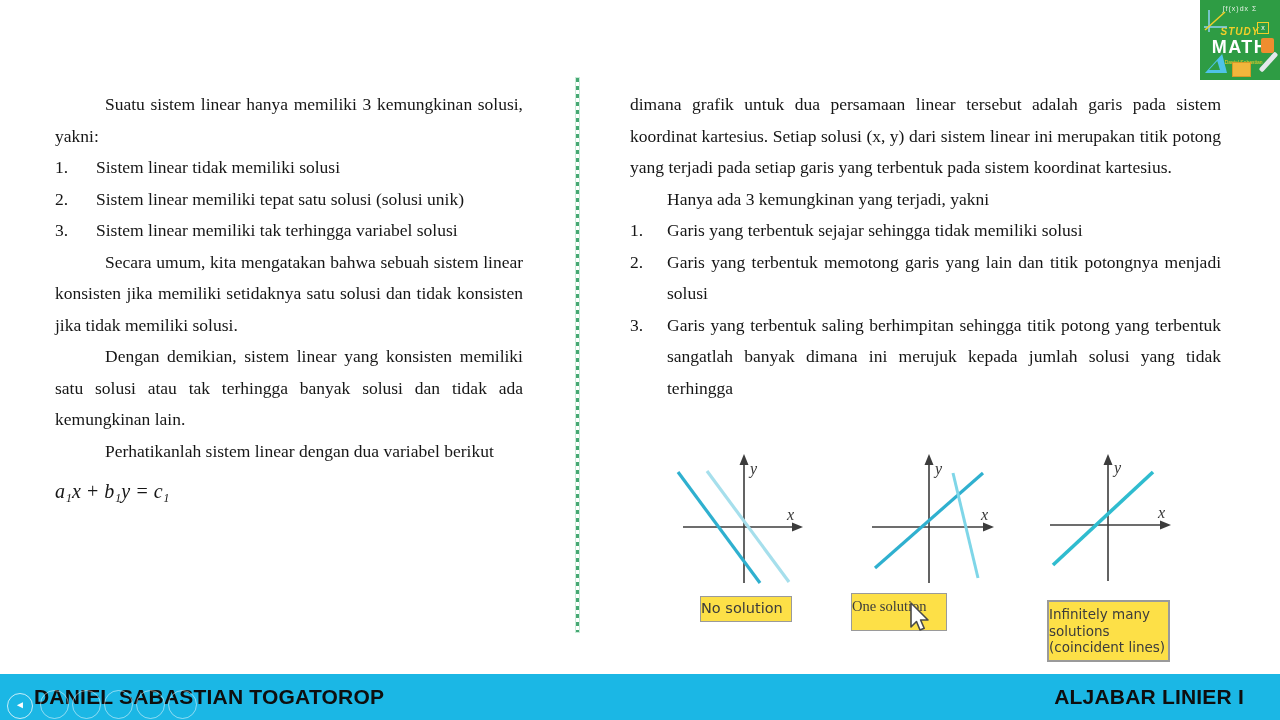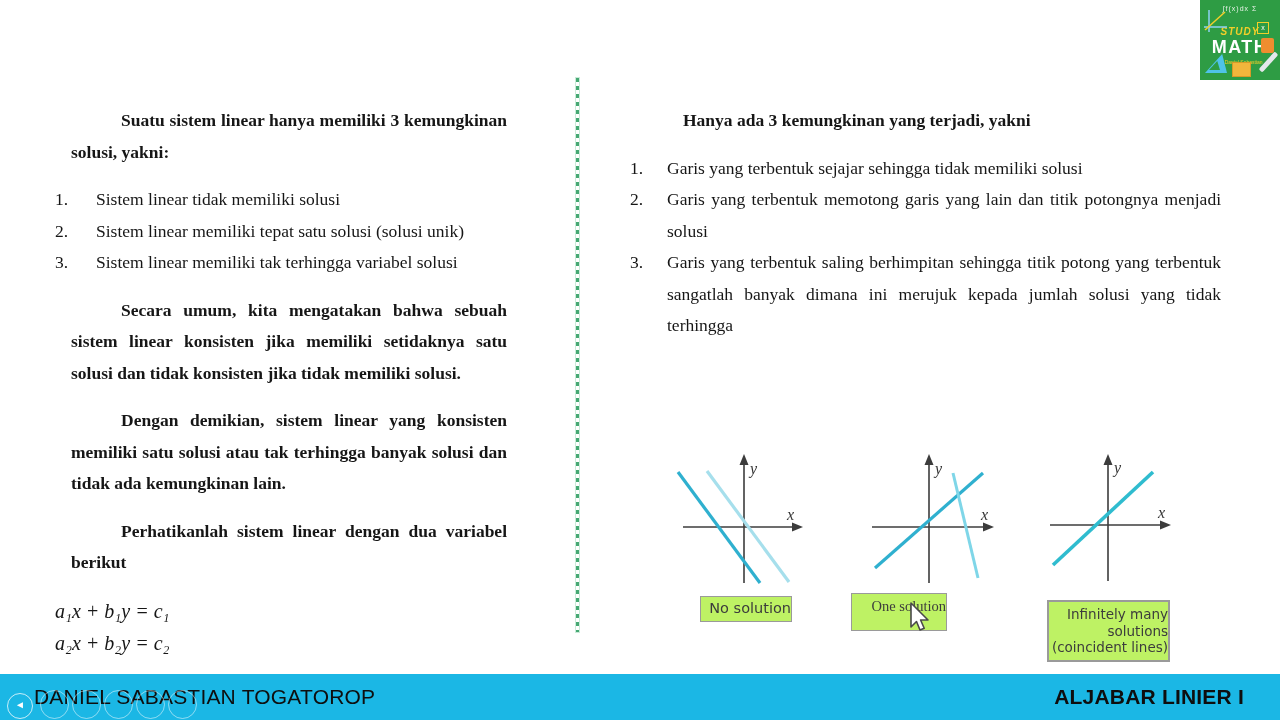--- a/index.html
+++ b/index.html
@@ -8,37 +8,37 @@
 
   
   .divider{position:absolute;left:576px;top:78px;width:3px;height:554px;
            background:repeating-linear-gradient(to bottom,#46a873 0 4px,transparent 4px 8px);
            outline:1px solid rgba(138,210,171,0.45);}
 
   
   .col{position:absolute;top:89px;font-size:17.5px;line-height:31.5px;text-align:justify;}
   .col-left{left:55px;width:468px;}
   .col-right{left:630px;width:591px;}
-  .col p{margin:16px;font-weight:bold;}
+  .col p{margin:0;}
   .ind50{text-indent:50px;}
   .ind37{text-indent:37px;}
   .mt26{margin-top:26px;}
   .mt20{margin-top:20px;}
   .li{display:flex;}
   .li .num{flex:none;}
   .col-left .li .num{width:41px;}
   .col-right .li .num{width:37px;}
   .li .txt{flex:1;text-align:justify;}
 
   .equations{margin-top:8px;font-style:italic;font-size:20px;line-height:32px;}
 
   
   .graph{position:absolute;top:450px;width:170px;height:150px;}
-  .glabel{position:absolute;background:#bef264;border:1.5px solid #9a9a9a;color:#3c3c3c;
-          font-family:"DejaVu Sans",sans-serif;text-align:right;box-sizing:border-box;}
+  .glabel{position:absolute;background:#fde047;border:1.5px solid #9a9a9a;color:#3c3c3c;
+          font-family:"DejaVu Sans",sans-serif;text-align:left;box-sizing:border-box;}
   .glabel.one{font-size:14.5px;}
   .glabel.multi{font-size:13.5px;line-height:16.5px;border-width:2px;padding-top:4px;margin-top:12px;}
   .axis-label{font-family:"Liberation Serif",serif;font-style:italic;font-size:16px;fill:#333;}
 
   
   .logo{position:absolute;left:1200px;top:0;width:80px;height:80px;background:#2e9c44;
         font-family:"Liberation Sans",sans-serif;overflow:hidden;}
   .logo-formula{position:absolute;top:5px;left:0;width:100%;text-align:center;color:#e9f3e8;
                 font-size:7px;letter-spacing:1px;}
   .logo-study{position:absolute;top:26px;left:0;width:100%;text-align:center;color:#f2cf2a;
@@ -55,21 +55,21 @@
                border-radius:2px;transform:rotate(42deg);}
   .logo-calc{position:absolute;right:6px;top:38px;width:13px;height:15px;background:#ef8d2f;border-radius:2px;}
   .logo-card{position:absolute;left:32px;bottom:3px;width:17px;height:13px;background:#f2b63c;
              border:1px solid #d89a27;}
   .logo-xbox{position:absolute;right:11px;top:22px;width:10px;height:10px;border:1px solid #f2cf2a;
              color:#fff;font-size:7px;line-height:10px;text-align:center;}
 
   
   .footer{position:absolute;left:0;top:674px;width:1280px;height:46px;background:#1bb7e5;
           font-family:"Liberation Sans",sans-serif;}
-  .presenter{position:absolute;left:34px;top:11px;font-size:21px;font-weight:400;color:#0e0e0e;letter-spacing:0.2px;}
+  .presenter{position:absolute;left:34px;top:11px;font-size:21px;font-weight:700;color:#0e0e0e;letter-spacing:0.2px;}
   .course{position:absolute;right:36px;top:11px;font-size:21px;font-weight:700;color:#0e0e0e;letter-spacing:0.2px;}
   .ctrl{position:absolute;border-radius:50%;border:1px solid rgba(255,255,255,0.5);box-sizing:border-box;}
   .ctrl-back{left:7px;top:693px;width:24px;height:24px;border:1.5px solid rgba(255,255,255,0.75);
              color:#fff;font-size:10px;line-height:21px;text-align:center;position:absolute;border-radius:50%;}
   .c1{left:40px;top:690px;width:29px;height:29px;}
   .c2{left:72px;top:690px;width:29px;height:29px;}
   .c3{left:104px;top:690px;width:29px;height:29px;}
   .c4{left:136px;top:690px;width:29px;height:29px;}
   .c5{left:168px;top:690px;width:29px;height:29px;}
 
@@ -94,25 +94,25 @@
     </div>
     <div class="li">
       <span class="num">3.</span>
       <span class="txt">Sistem linear memiliki tak terhingga variabel solusi</span>
     </div>
     <p class="ind50 mt26">Secara umum, kita mengatakan bahwa sebuah sistem linear konsisten jika memiliki setidaknya satu solusi dan tidak konsisten jika tidak memiliki solusi.</p>
     <p class="ind50">Dengan demikian, sistem linear yang konsisten memiliki satu solusi atau tak terhingga banyak solusi dan tidak ada kemungkinan lain.</p>
     <p class="ind50 mt20">Perhatikanlah sistem linear dengan dua variabel berikut</p>
     <div class="equations">
       <div>a₁x + b₁y = c₁</div>
-      <div>a₂x + b₂y = c₂</div>
     </div>
   </div>
 
   <div class="col col-right">
+    <p>dimana grafik untuk dua persamaan linear tersebut adalah garis pada sistem koordinat kartesius. Setiap solusi (x, y) dari sistem linear ini merupakan titik potong yang terjadi pada setiap garis yang terbentuk pada sistem koordinat kartesius.</p>
     <p class="ind37">Hanya ada 3 kemungkinan yang terjadi, yakni</p>
     <div class="li">
       <span class="num">1.</span>
       <span class="txt">Garis yang terbentuk sejajar sehingga tidak memiliki solusi</span>
     </div>
     <div class="li">
       <span class="num">2.</span>
       <span class="txt">Garis yang terbentuk memotong garis yang lain dan titik potongnya menjadi solusi</span>
     </div>
     <div class="li">

